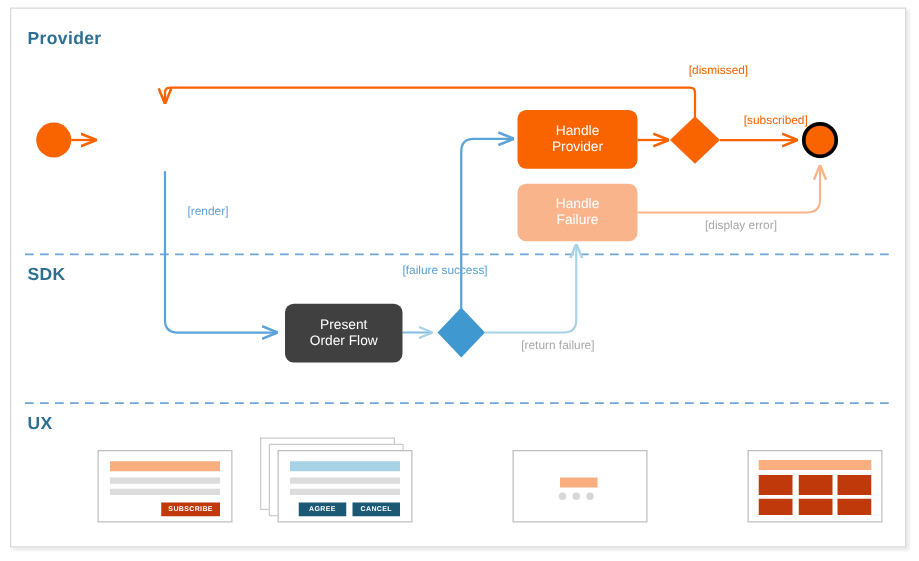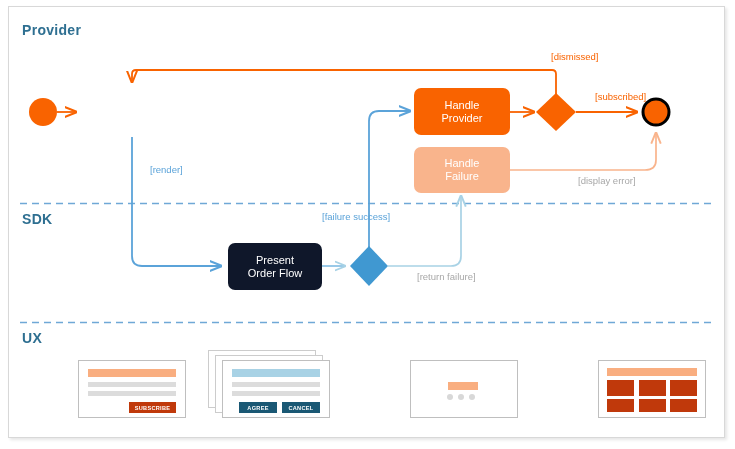--- a/index.html
+++ b/index.html
@@ -19,21 +19,21 @@
     position:absolute;font-size:14px;font-weight:bold;color:#2e6f91;
     letter-spacing:0.3px;white-space:nowrap;
   }
   .node{
     position:absolute;box-sizing:border-box;display:flex;
     align-items:center;justify-content:center;text-align:center;
     color:#ffffff;font-size:11px;line-height:13px;border-radius:7px;
   }
   .node-orange{background:#F96300;}
   .node-orange-light{background:#F9B48C;}
-  .node-blue{background:#0f172a;}
+  .node-blue{background:#404040;}
   .edge-label{
     position:absolute;font-size:9.5px;white-space:nowrap;line-height:11px;
   }
   .lbl-orange{color:#F96300;margin-left:24px;}
   .lbl-blue{color:#5BA3D9;}
   .lbl-grey{color:#a8a8a8;}
   
   .mock{
     position:absolute;background:#ffffff;border:1px solid #bfbfbf;
     box-sizing:border-box;
@@ -131,21 +131,21 @@
   <div class="edge-label lbl-blue" style="left:106px;top:164px;padding-left:44px;">[render]</div>
 
   <div class="edge-label lbl-blue" style="left:322px;top:211px;">[failure success]</div>
 
   <div class="edge-label lbl-grey" style="left:417px;top:271px;">[return failure]</div>
 
   <div class="edge-label lbl-orange" style="left:527px;top:51px;">[dismissed]</div>
 
   <div class="edge-label lbl-orange" style="left:571px;top:91px;">[subscribed]</div>
 
-  <div class="edge-label lbl-grey" style="left:541px;top:175px;padding-left:37px;">[display error]</div>
+  <div class="edge-label lbl-grey" style="left:527px;top:175px;padding-left:37px;">[display error]</div>
 
   <div class="mock" style="left:78px;top:360px;width:108px;height:58px;">
     <div class="bar bar-orange" style="left:9px;top:8px;width:88px;height:8px;"></div>
     <div class="bar bar-grey" style="left:9px;top:21px;width:88px;height:5px;"></div>
     <div class="bar bar-grey" style="left:9px;top:30px;width:88px;height:5px;"></div>
     <div class="btn btn-subscribe" style="left:50px;top:41px;width:47px;height:11px;">SUBSCRIBE</div>
   </div>
 
   <div class="mock-stackshadow" style="left:208px;top:350px;width:108px;height:58px;"></div>
   <div class="mock-stackshadow" style="left:215px;top:355px;width:108px;height:58px;"></div>

